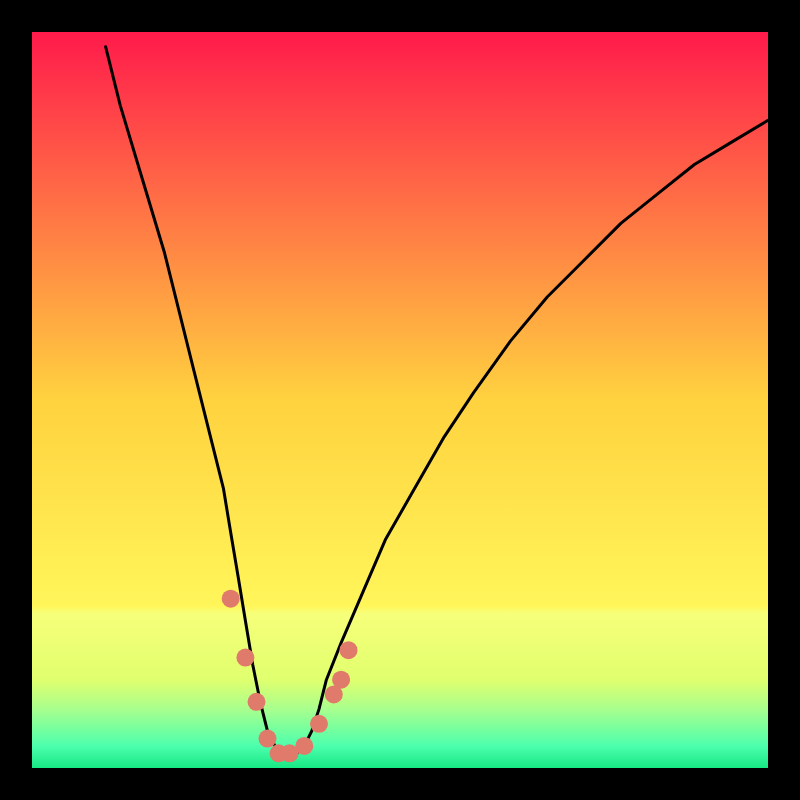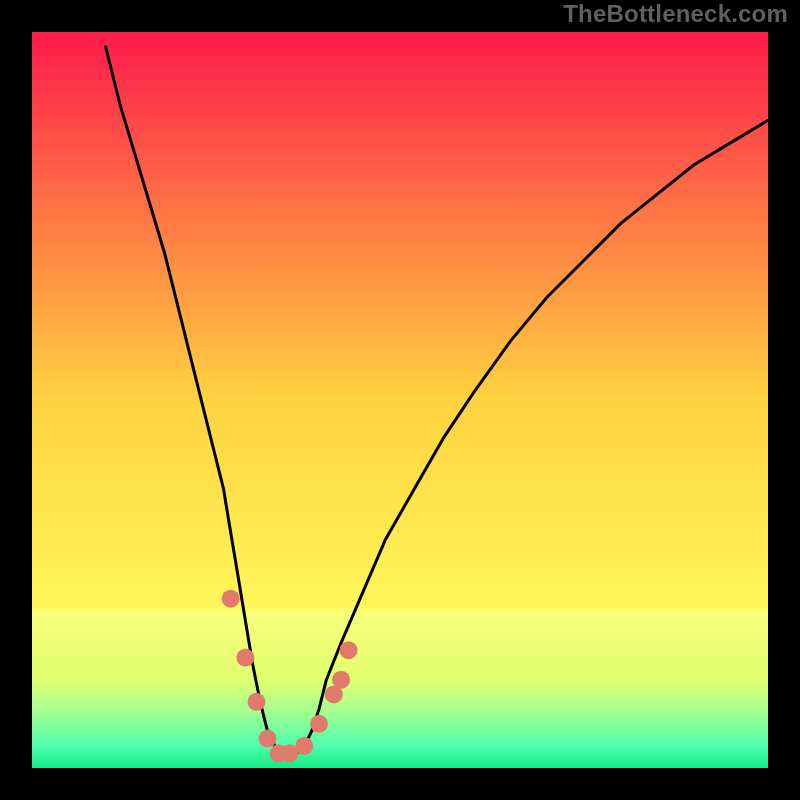--- a/index.html
+++ b/index.html
@@ -29,21 +29,20 @@
   svg {
     position: absolute;
     top: 0;
     left: 0;
   }
 </style>
 </head>
 <body>
 
 <div class="stage">
-  <div class="watermark">TheBottleneck.com</div>
   <svg id="plot" width="800" height="800" viewBox="0 0 800 800">
       <defs>
         <linearGradient id="bg-grad" x1="0" y1="0" x2="0" y2="1">
           <stop offset="0.0%" stop-color="#ff1a4b"></stop>
           <stop offset="50.0%" stop-color="#ffd23f"></stop>
           <stop offset="78.0%" stop-color="#fff65a"></stop>
           <stop offset="79.0%" stop-color="#f7ff7a"></stop>
           <stop offset="88.0%" stop-color="#e0ff6e"></stop>
           <stop offset="92.0%" stop-color="#a8ff8e"></stop>
           <stop offset="97.0%" stop-color="#4dffad"></stop>

